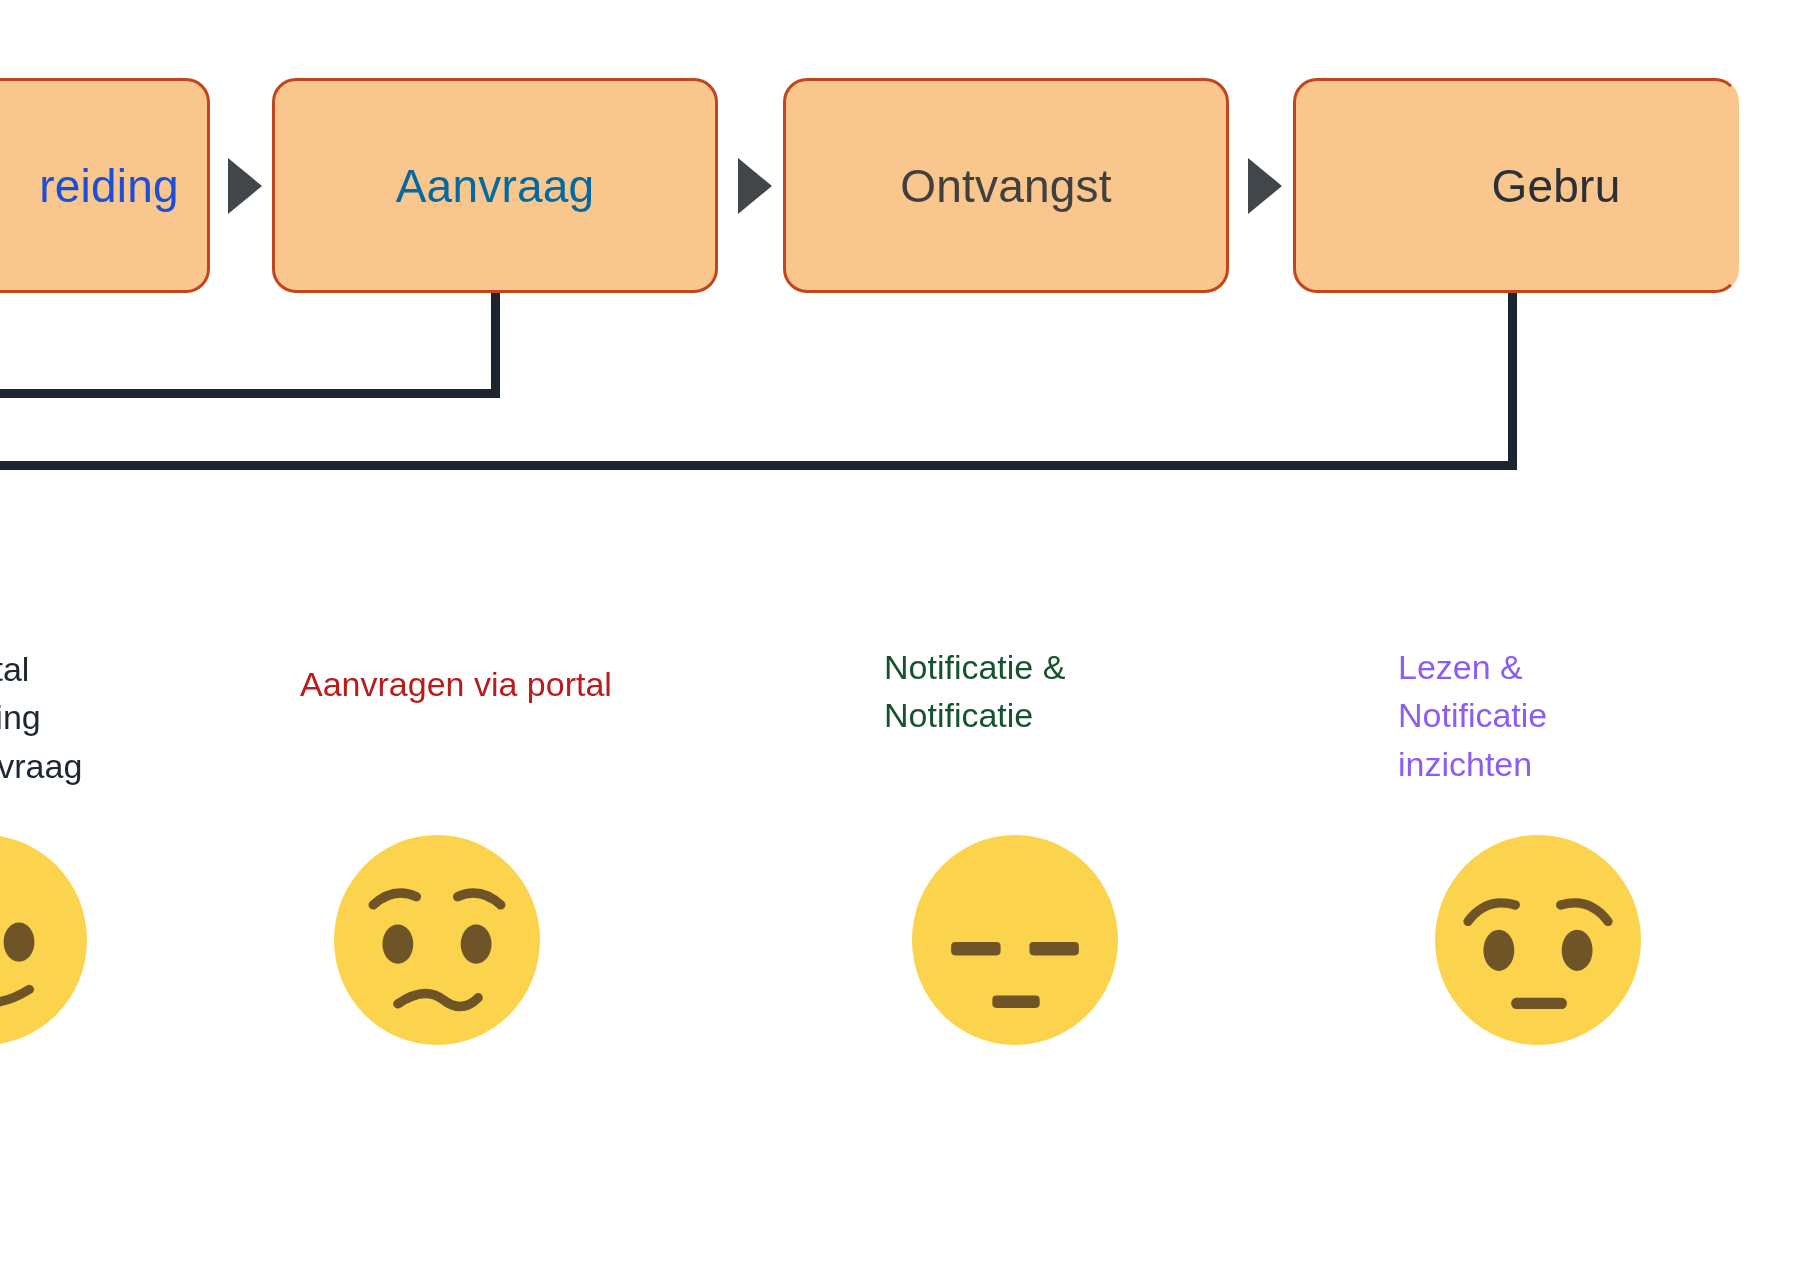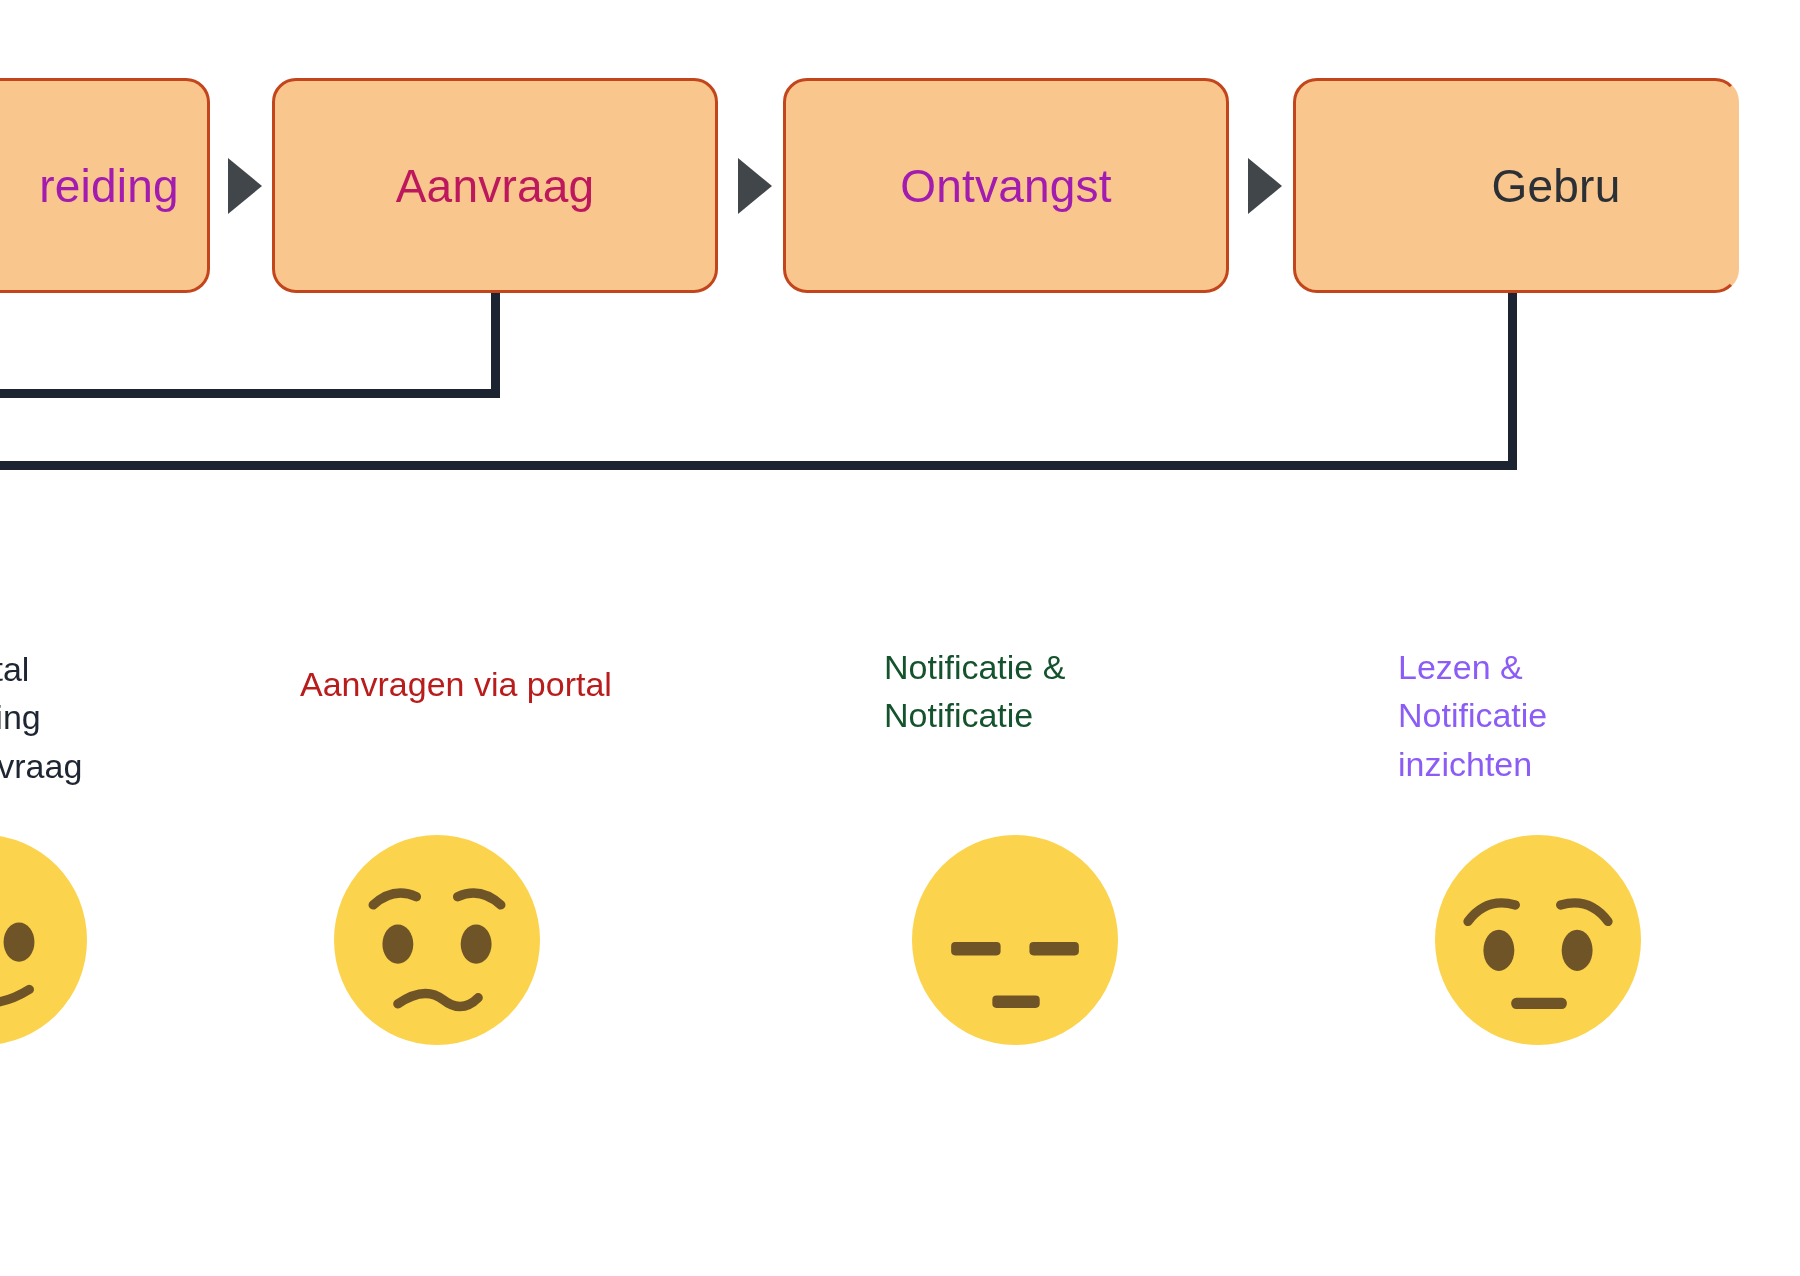--- a/index.html
+++ b/index.html
@@ -28,27 +28,27 @@
   
   .face{position:absolute;}
   .face svg{display:block;overflow:visible;}
 </style>
 </head>
 <body>
 
 <div id="stage">
 
   <div class="pbox" id="box0" style="left: -60px; top: 78px; width: 270px; height: 215px; background: rgb(249, 198, 142); border-color: rgb(194, 69, 28) rgb(194, 69, 28) rgb(194, 69, 28) transparent;">
-    <span class="lbl" style="color: #a21caf; margin-left: 68px;">reiding</span>
+    <span class="lbl" style="color: #1d4ed8; margin-left: 68px;">reiding</span>
   </div>
   <div class="pbox" id="box1" style="left: 272px; top: 78px; width: 446px; height: 215px; background: rgb(249, 198, 142); border-color: rgb(194, 69, 28);">
-    <span class="lbl" style="color: #be185d;">Aanvraag</span>
+    <span class="lbl" style="color: #0369a1;">Aanvraag</span>
   </div>
   <div class="pbox" id="box2" style="left: 783px; top: 78px; width: 446px; height: 215px; background: rgb(249, 198, 142); border-color: rgb(194, 69, 28);">
-    <span class="lbl" style="color: #a21caf;">Ontvangst</span>
+    <span class="lbl" style="color: #404040;">Ontvangst</span>
   </div>
   <div class="pbox" id="box3" style="left: 1293px; top: 78px; width: 446px; height: 215px; background: rgb(249, 198, 142); border-color: rgb(194, 69, 28) transparent rgb(194, 69, 28) rgb(194, 69, 28); text-align: right;">
     <span class="lbl" style="color: rgb(43, 47, 54); margin-left: 80px;">Gebru</span>
   </div>
 
   <div class="arrow" id="arw0" style="left: 228px; top: 158px; border-left-color: rgb(65, 70, 74);"></div>
   <div class="arrow" id="arw1" style="left: 738px; top: 158px; border-left-color: rgb(65, 70, 74);"></div>
   <div class="arrow" id="arw2" style="left: 1248px; top: 158px; border-left-color: rgb(65, 70, 74);"></div>
 
   <div class="conn" id="c0v" style="left: 491px; top: 293px; width: 9px; height: 105px; background: rgb(27, 36, 48);"></div>

